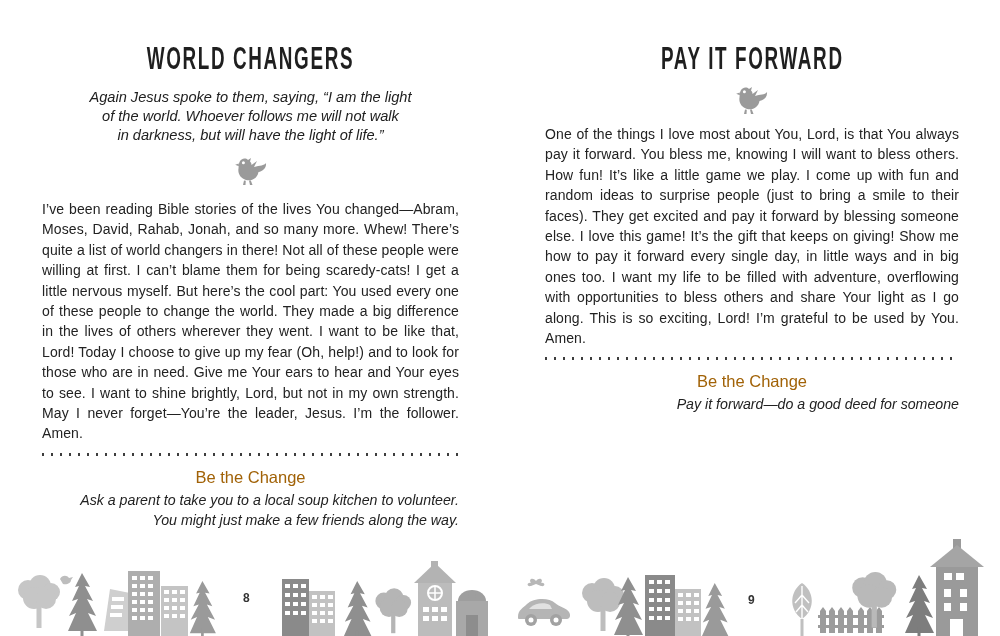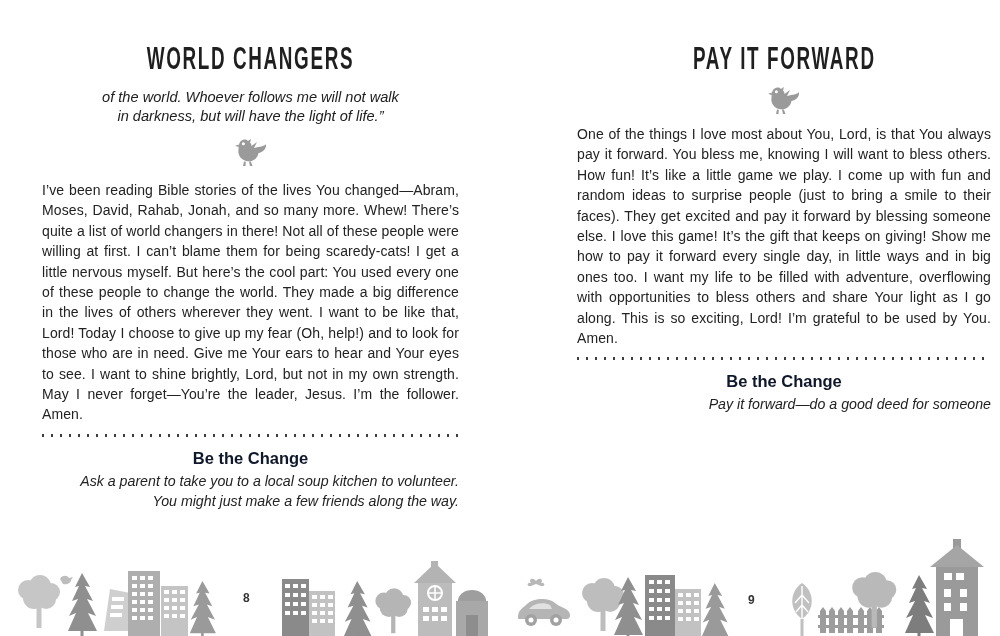--- a/index.html
+++ b/index.html
@@ -8,21 +8,21 @@
     font-family: "Liberation Sans", sans-serif;
     background: #ffffff;
     color: #262626;
     overflow: hidden;
     position: relative;
   }
   .spread { position: relative; width: 860px; height: 636px; background: #ffffff; }
 
   .page { position: absolute; top: 0; }
   .page.left  { left: 42px;  width: 417px; }
-  .page.right { left: 577px; width: 414px; }
+  .page.right { left: 545px; width: 414px; }
 
   .title-wrap { text-align: center; margin-top: 40px; height: 34px; }
   .title {
     display: inline-block;
     font-weight: 700;
     font-size: 23px;
     letter-spacing: 2px;
     color: #1f1f1f;
     transform: scale(0.82, 1.38);
     transform-origin: center top;
@@ -56,22 +56,22 @@
   .dots {
     margin-top: 9px;
     height: 3px;
     background: repeating-linear-gradient(90deg, #3d3d3d 0 2px, transparent 2px 9px);
   }
 
   .callout-heading {
     margin-top: 12px;
     text-align: center;
     font-size: 16.5px;
-    font-weight: 700;
-    color: #0f172a;
+    font-weight: 400;
+    color: #a16207;
   }
   .callout-line {
     text-align: right;
     font-style: italic;
     font-size: 14.2px;
     line-height: 20px;
     color: #222222;
   }
   .callout-line.first { margin-top: 3px; }
 
@@ -89,20 +89,21 @@
 </head>
 <body>
 
 <div class="spread">
 
   <div class="page left">
     <div class="title-wrap">
       <span class="title">WORLD CHANGERS</span>
     </div>
     <div class="verse">
+      <div>Again Jesus spoke to them, saying, “I am the light</div>
       <div>of the world. Whoever follows me will not walk</div>
       <div>in darkness, but will have the light of life.”</div>
     </div>
     <div class="bird-row">
       <span>
         <svg width="42" height="34" viewBox="0 0 42 34">
           <g fill="#9a9a9a">
             <path d="M9.5,9 C11,5.5 15.5,4.5 18,7 L21,5 L20,8.5 C21,9.5 21.5,10.5 21.5,12 L27,8 L24,14 C30,12 34,13 36,10 C36.5,15 33,18 28.5,19 C27.5,25 22,28.5 16,27 C11,25.8 7.5,21 8.5,15.5 C8.7,13 8.8,10.8 9.5,9 Z"></path>
             <path d="M8.8,10.5 L5.2,11.8 L8.9,13.2 Z"></path>
             <path d="M14,27.5 L13,32 L15.5,32 L15.8,27.8 Z"></path>

